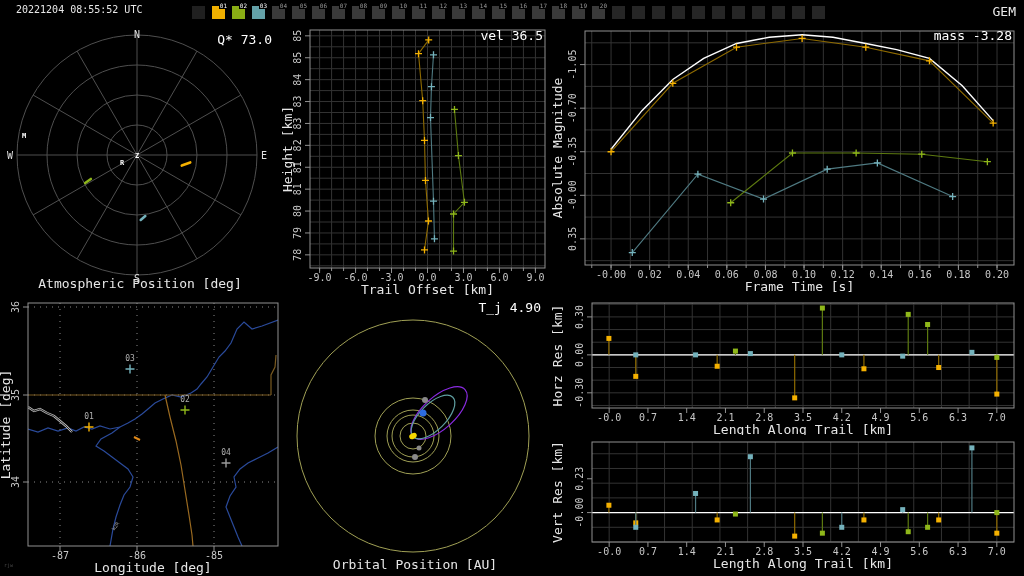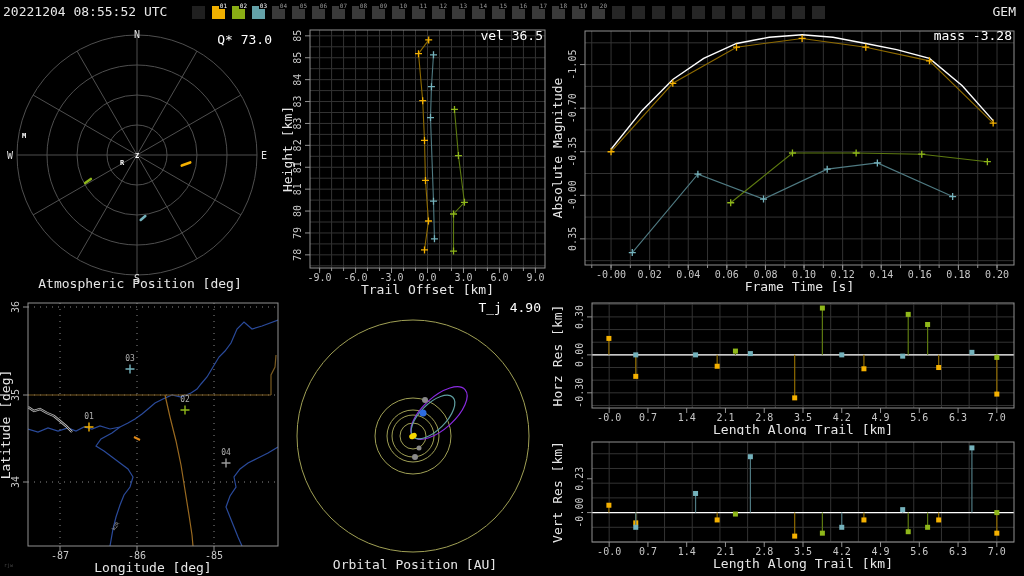--- a/index.html
+++ b/index.html
@@ -1,20 +1,20 @@
 <!DOCTYPE html>
 <html><head>
 <meta charset="utf-8">
 <style>
   html,body{margin:0;padding:0;background:#000;}
   body{width:1024px;height:576px;position:relative;overflow:hidden;
        font-family:"DejaVu Sans Mono",monospace;-webkit-font-smoothing:none;}
   #screen{position:absolute;inset:0;background:#000;}
   #header{position:absolute;top:0;left:0;width:1024px;height:24px;background:#000;}
-  #time{position:absolute;left:3px;top:4px;font-size:13px;color:#e8e8e8;white-space:pre;}
+  #time{position:absolute;left:16px;top:4px;font-size:10px;color:#e8e8e8;white-space:pre;}
   #gem{position:absolute;right:8px;top:4px;font-size:13px;color:#e8e8e8;}
   .station{position:absolute;top:6px;width:13px;height:13px;}
   .station .lbl{position:absolute;top:-4px;right:-2px;font-size:6px;line-height:7px;
     background:#000;padding:0 0 0 1px;letter-spacing:0;}
   svg.panel{position:absolute;display:block;background:#000;}
   text{font-family:"DejaVu Sans Mono",monospace;}
 </style>
 </head>
 <body>
 

